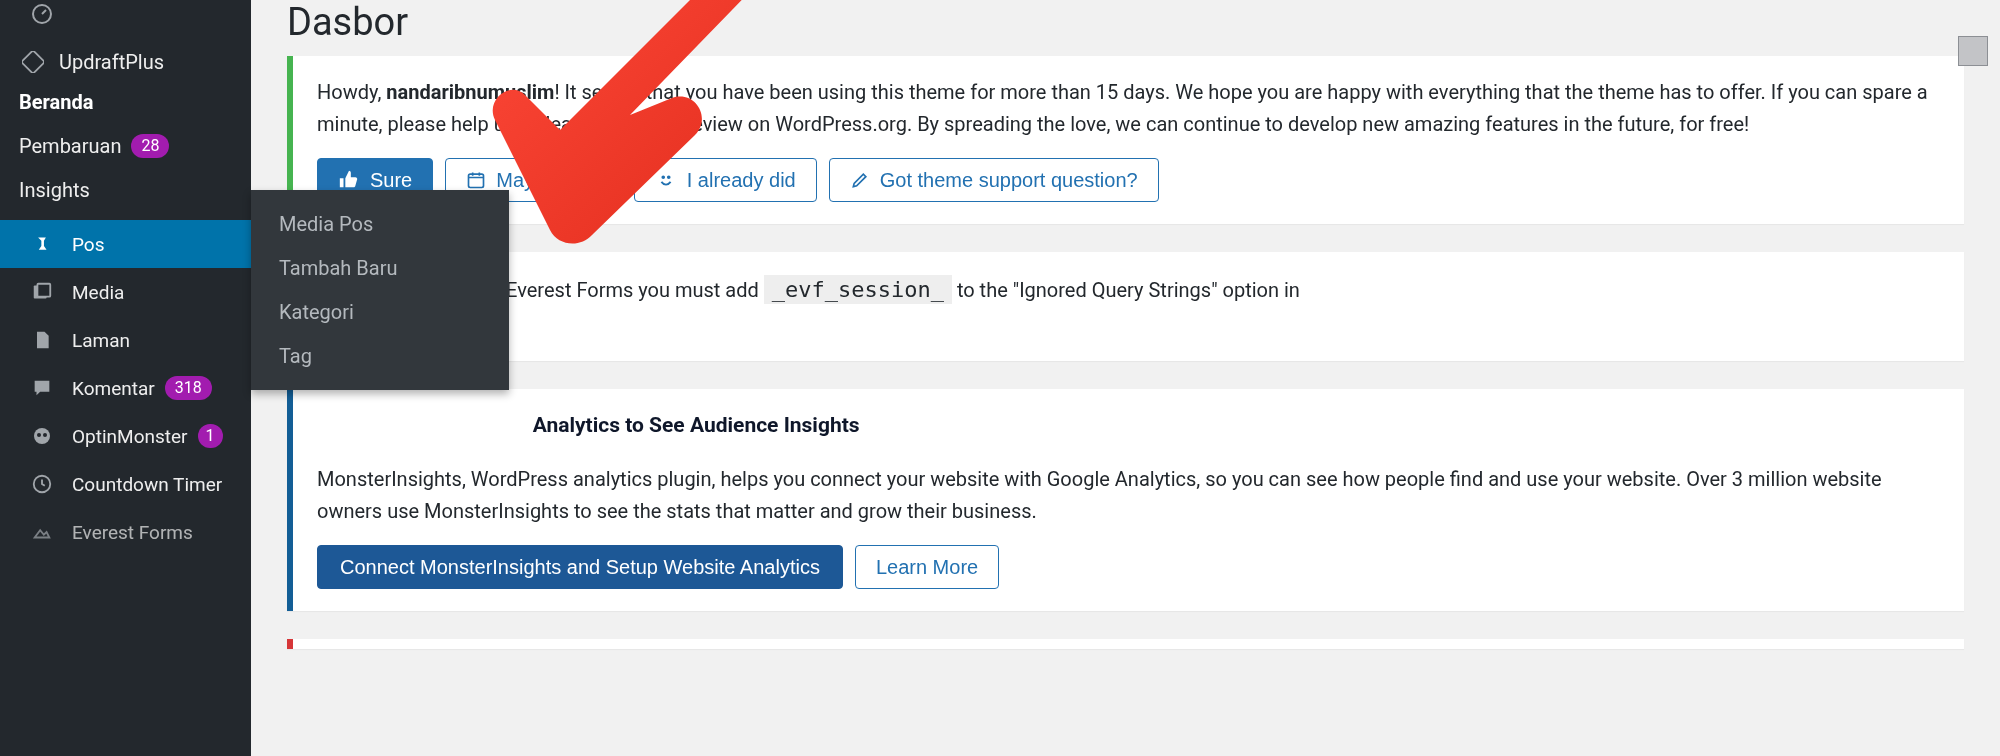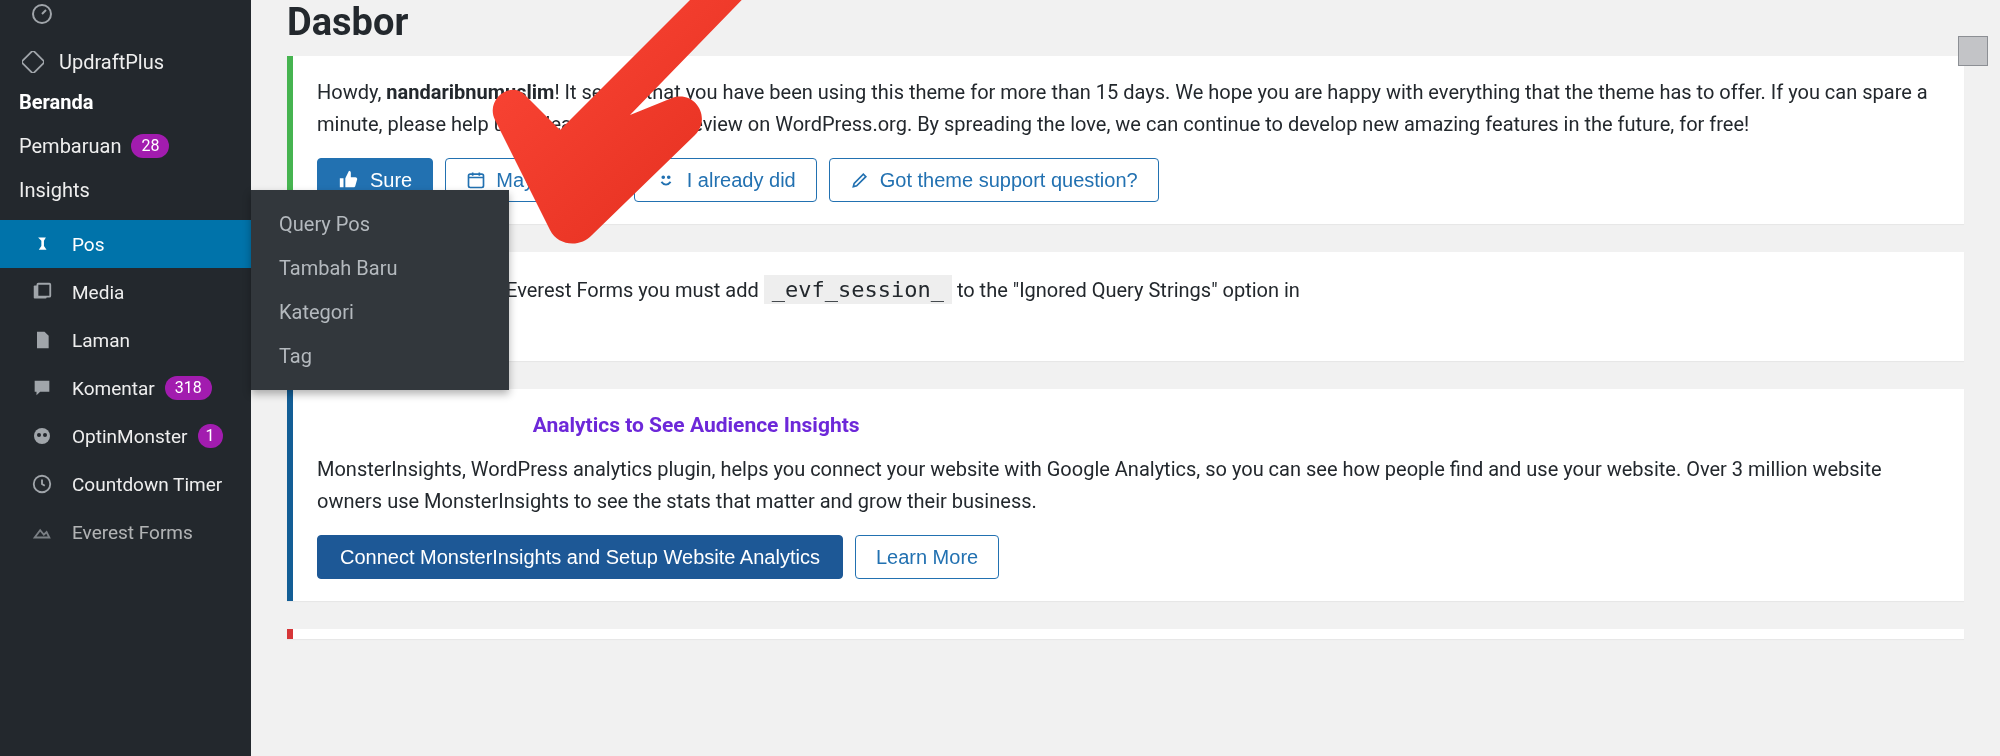--- a/index.html
+++ b/index.html
@@ -83,21 +83,21 @@
   }
   .content {
     position: absolute;
     left: 251px;
     top: 0;
     right: 0;
     padding: 0 36px 0 36px;
   }
   .page-title {
     font-size: 38px;
-    font-weight: 700;
+    font-weight: 400;
     color: #23282d;
     margin: 0 0 12px 0;
   }
   .notice {
     background: #fff;
     border-left: 6px solid #46b450;
     padding: 20px 24px 22px 24px;
     margin-bottom: 28px;
     box-shadow: 0 1px 1px rgba(0,0,0,.04);
     font-size: 20px;
@@ -130,22 +130,22 @@
     background: #1d5896;
     border-color: #1d5896;
     color: #fff;
     font-size: 20px;
     padding: 4px 22px;
   }
   .btn .bicon { display:inline-flex; }
   .insights .heading {
     font-size: 21px;
     font-weight: 700;
-    margin-bottom: 10px;
-    color: #6d28d9;
+    margin-bottom: 20px;
+    color: #0f172a;
   }
   .code {
     font-family: Consolas, Monaco, monospace;
     background: #eee;
     padding: 2px 8px;
     font-size: 22px;
   }
   .link { color: #2271b1; text-decoration: underline; cursor:pointer; }
   .avatar-top {
     position: absolute;
@@ -267,21 +267,21 @@
     <span class="icon">
       <svg width="22" height="22" viewBox="0 0 24 24" fill="none" stroke="currentColor" stroke-width="2">
           <path d="M4 18l6-8 4 5 3-3 3 6z"></path>
         </svg>
     </span>
     <span>Everest Forms</span>
   </div>
 </nav>
 
 <div class="submenu">
-  <div class="submenu-item">Query Pos</div>
+  <div class="submenu-item">Media Pos</div>
   <div class="submenu-item">Tambah Baru</div>
   <div class="submenu-item">Kategori</div>
   <div class="submenu-item">Tag</div>
 </div>
 
 <main class="content">
   <h1 class="page-title">Dasbor</h1>
 
   <div class="avatar-top"></div>
 

